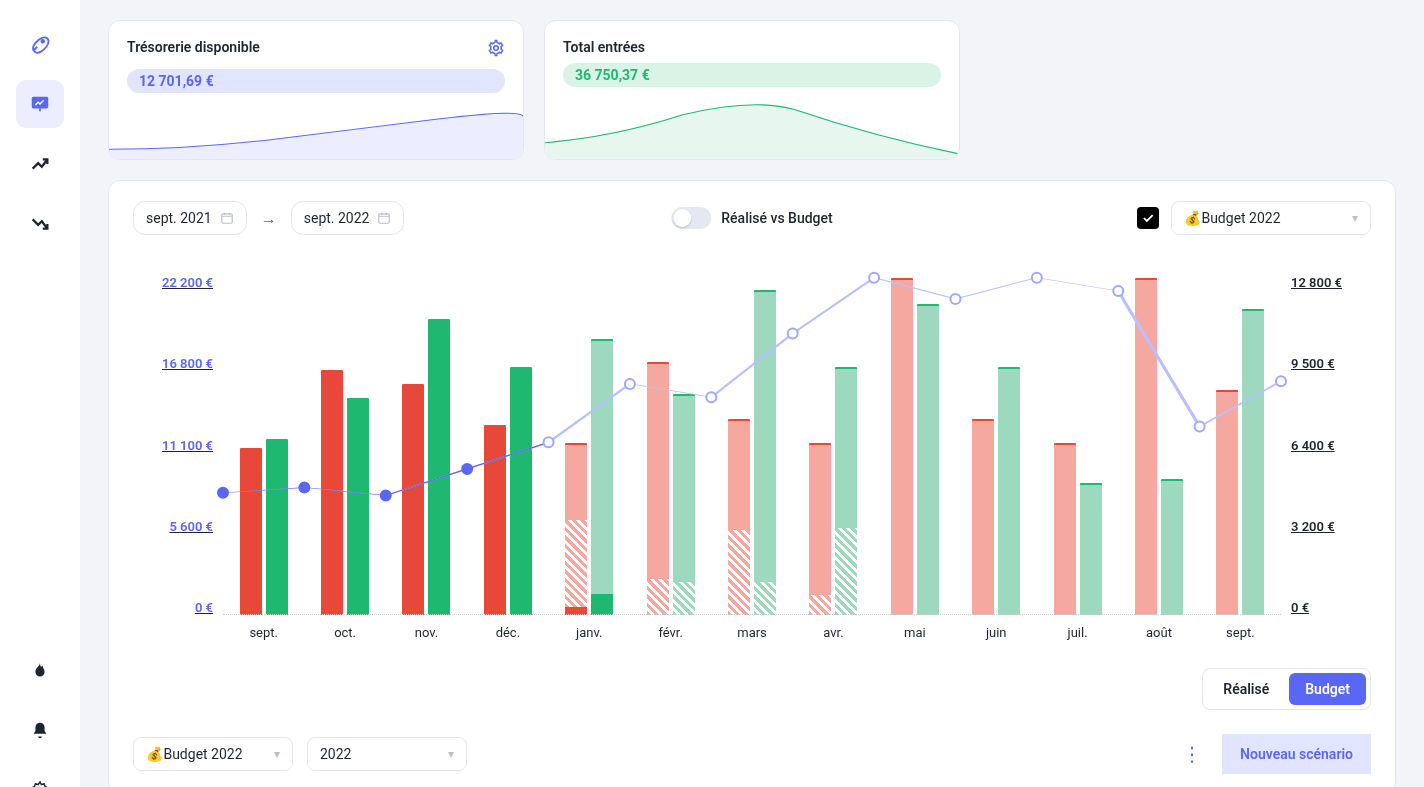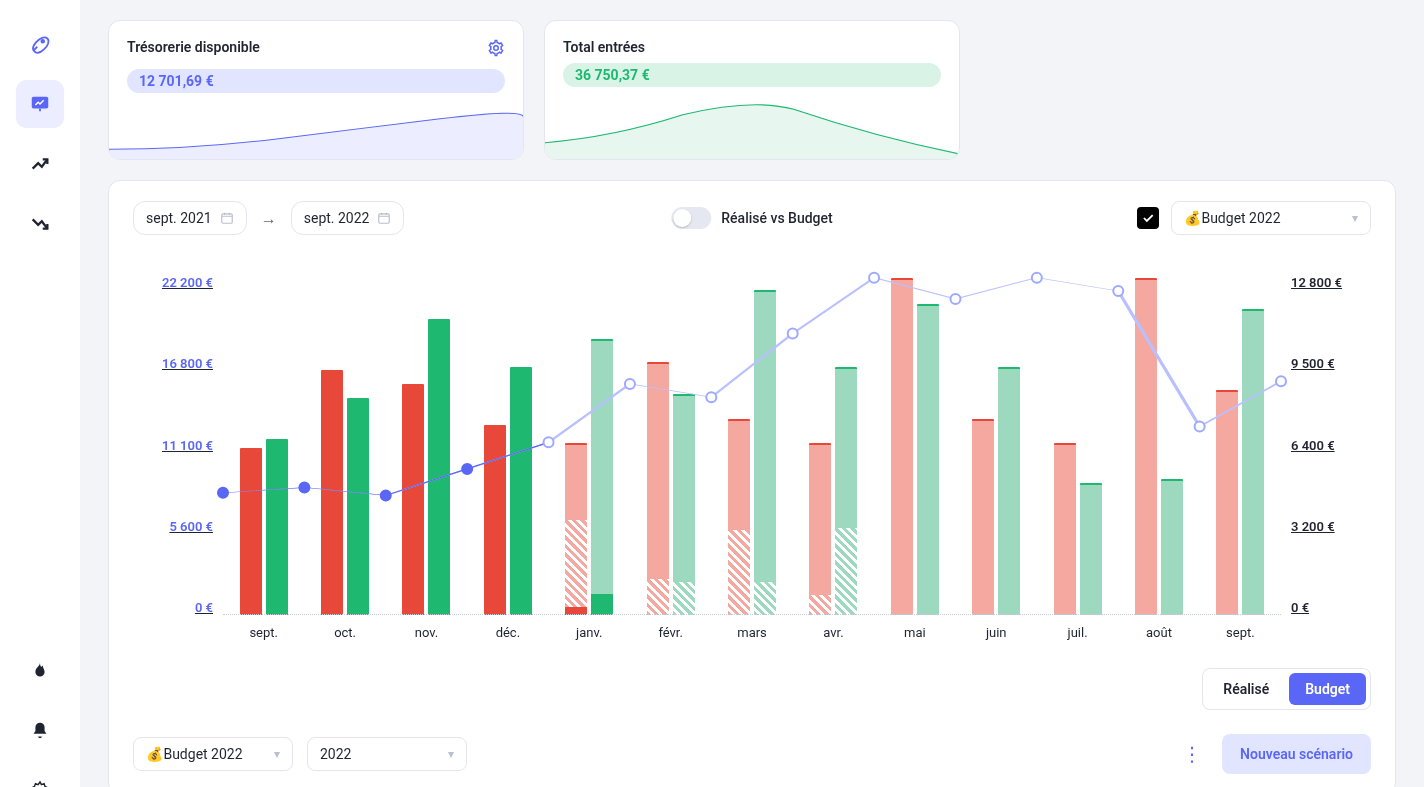--- a/index.html
+++ b/index.html
@@ -80,21 +80,21 @@
   svg.line-overlay { position:absolute; top:0; left:90px; right:90px; height:340px; width:calc(100% - 180px); pointer-events:none; overflow:visible;}
 
   .seg-wrap { display:flex; justify-content:flex-end; margin-top:28px; }
   .segmented { display:inline-flex; border:1px solid var(--border); border-radius:8px; padding:4px; gap:4px; }
   .seg-btn { border:none; background:transparent; padding:8px 16px; border-radius:6px; font-size:14px; cursor:pointer; font-weight:600; color:var(--text);}
   .seg-btn.active { background: var(--accent); color:#fff; }
 
   .panel-bottom { display:flex; align-items:center; gap:14px; margin-top:24px; }
   .panel-bottom .right { margin-left:auto; display:flex; align-items:center; gap:14px; }
   .dots { font-size:20px; color: var(--accent); cursor:pointer; padding:6px; }
-  .primary-btn { background:#e2e5ff; color:var(--accent); border:none; border-radius:8px; padding:12px 18px; font-weight:600; cursor:pointer; font-size:14px; }
+  .primary-btn { background:#e2e5ff; color:var(--accent); border:none; border-radius:0; padding:12px 18px; font-weight:600; cursor:pointer; font-size:14px; }
   .cal-icon { color:#b9bfce; }
   .chev { color:#b9bfce; font-size:12px; }
 </style>
 </head>
 <body>
 
 <div class="app">
   <nav class="sidebar">
     <div class="nav-item">
       <svg viewBox="0 0 24 24" fill="none" stroke="#5a67f6" stroke-width="2">

